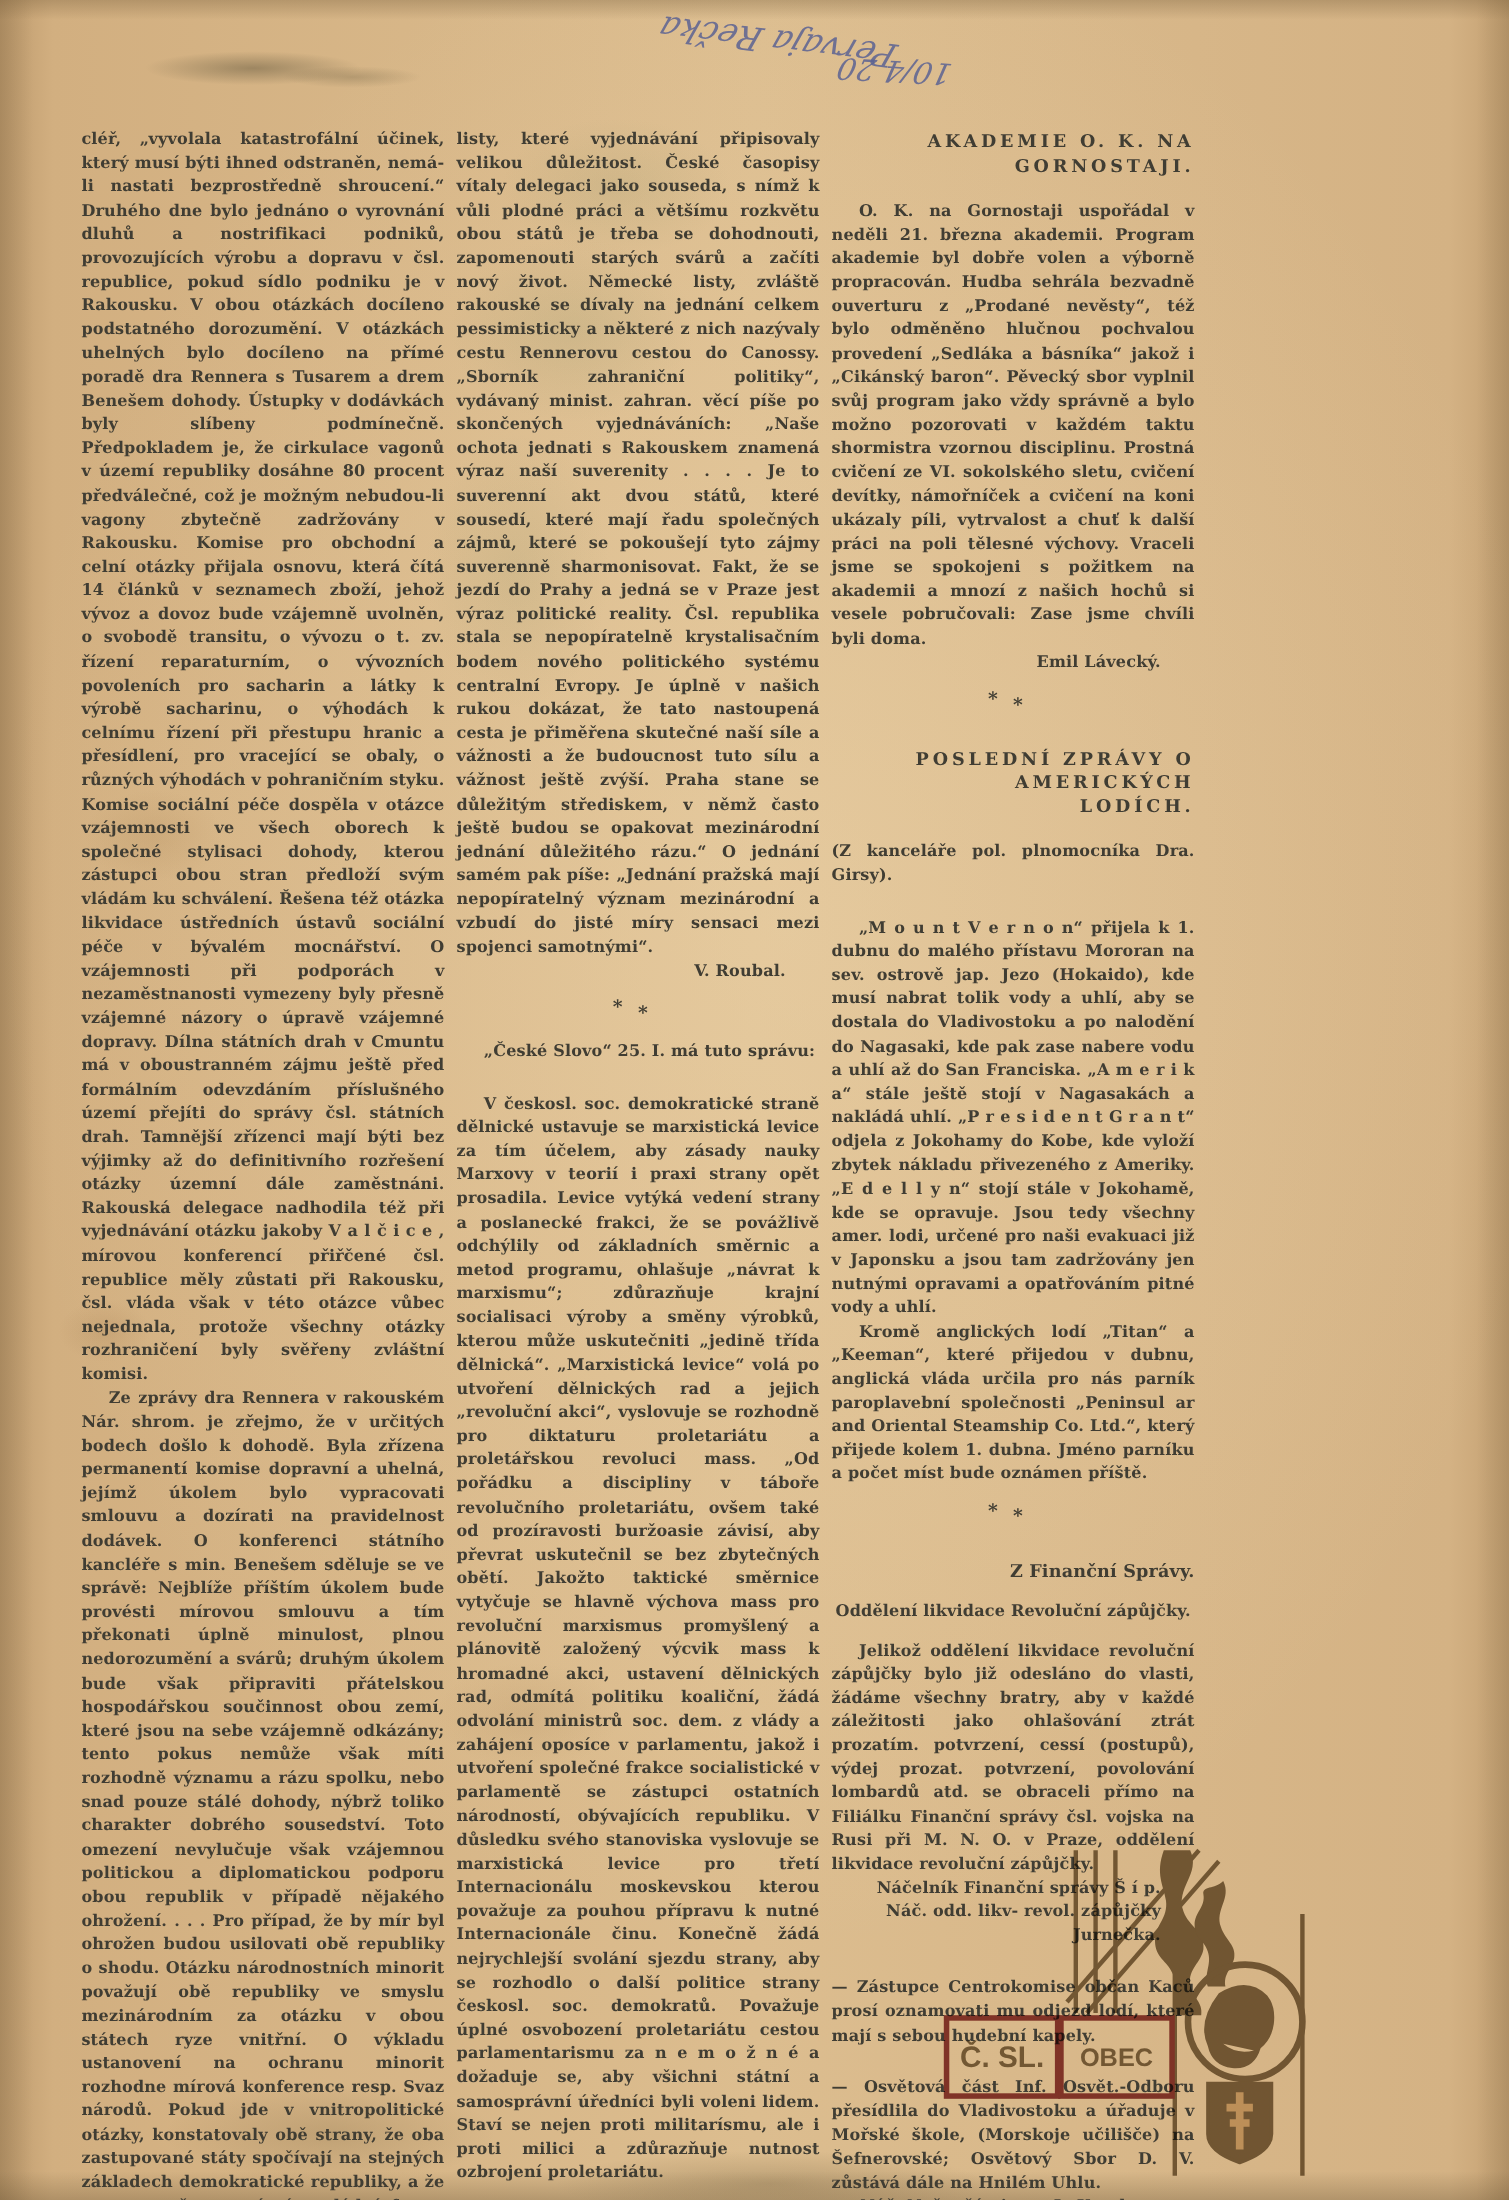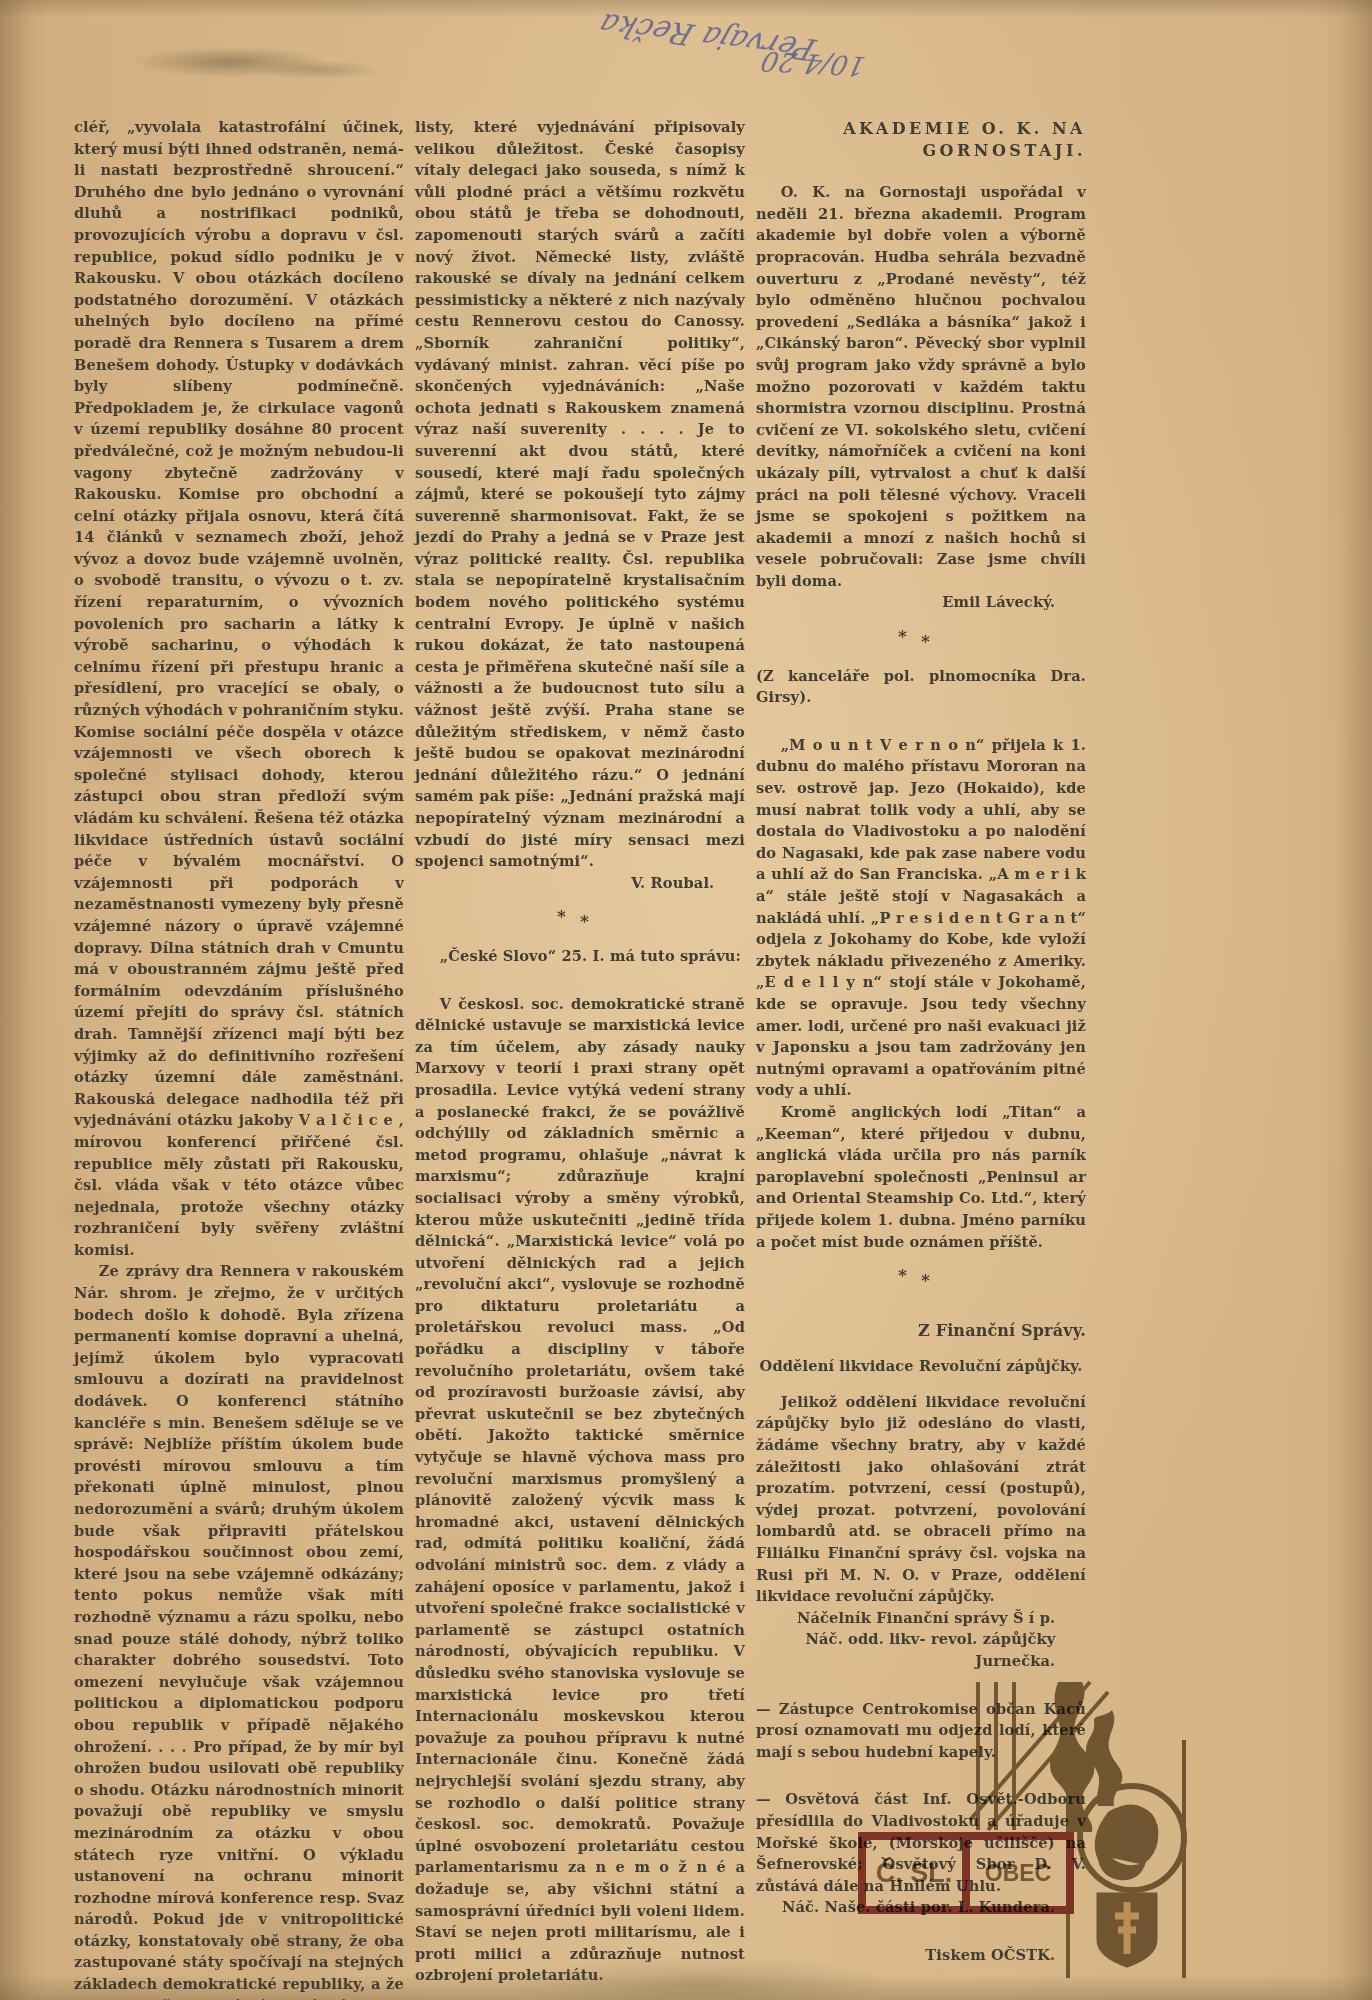--- a/index.html
+++ b/index.html
@@ -51,21 +51,21 @@
   .h{text-align:right;letter-spacing:3.5px;font-size:16px;margin:26px 0 20px;
     white-space:pre-line;text-indent:0;}
   .col .h:first-child{margin-top:2px;}
   .h2{text-align:right;font-size:16px;margin:28px 0 14px;text-indent:0;}
   .sub{text-align:center;margin:0 0 14px;text-indent:0;}
   
   #stamp{position:absolute;left:850px;top:1680px;width:345px;height:318px;
     color:#6b5a39;opacity:.82;mix-blend-mode:multiply;}
   #stamp svg{position:absolute;inset:0;}
   .stamp-box{position:absolute;display:flex;align-items:center;justify-content:center;
-    border:8px solid #7f1d1d;font-family:"Liberation Sans",sans-serif;
+    border:5px solid #7f1d1d;font-family:"Liberation Sans",sans-serif;
     font-weight:bold;color:#6b5a39;}
   .sb1{left:8px;top:152px;width:96px;height:66px;font-size:27px;}
   .sb2{left:112px;top:152px;width:96px;height:66px;font-size:23px;}
   .sb3{left:8px;top:228px;width:200px;height:70px;font-size:25px;letter-spacing:1px;}
 </style>
 </head>
 <body>
 
 <div id="paper">
 
@@ -85,20 +85,22 @@
         <div class="blk sig">V. Roubal.</div>
         <div class="blk sep"><span class="up">*</span><span>*</span></div>
         <div class="blk p ind">„České Slovo“ 25. I. má tuto správu:</div>
         <div class="blk p ind mt">V českosl. soc. demokratické straně dělnické ustavuje se marxistická levice za tím účelem, aby zásady nauky Marxovy v teorií i praxi strany opět prosadila. Levice vytýká vedení strany a poslanecké frakci, že se povážlivě odchýlily od základních směrnic a metod programu, ohlašuje „návrat k marxismu“; zdůrazňuje krajní socialisaci výroby a směny výrobků, kterou může uskutečniti „jedině třída dělnická“. „Marxistická levice“ volá po utvoření dělnických rad a jejich „revoluční akci“, vyslovuje se rozhodně pro diktaturu proletariátu a proletářskou revoluci mass. „Od pořádku a discipliny v táboře revolučního proletariátu, ovšem také od prozíravosti buržoasie závisí, aby převrat uskutečnil se bez zbytečných obětí. Jakožto taktické směrnice vytyčuje se hlavně výchova mass pro revoluční marxismus promyšlený a plánovitě založený výcvik mass k hromadné akci, ustavení dělnických rad, odmítá politiku koaliční, žádá odvolání ministrů soc. dem. z vlády a zahájení oposíce v parlamentu, jakož i utvoření společné frakce socialistické v parlamentě se zástupci ostatních národností, obývajících republiku. V důsledku svého stanoviska vyslovuje se marxistická levice pro třetí Internacionálu moskevskou kterou považuje za pouhou přípravu k nutné Internacionále činu. Konečně žádá nejrychlejší svolání sjezdu strany, aby se rozhodlo o další politice strany českosl. soc. demokratů. Považuje úplné osvobození proletariátu cestou parlamentarismu za n e m o ž n é a dožaduje se, aby všichni státní a samosprávní úředníci byli voleni lidem. Staví se nejen proti militarísmu, ale i proti milici a zdůrazňuje nutnost ozbrojení proletariátu.</div>
       </div>
       <div class="col">
         <div class="blk h">AKADEMIE O. K. NA GORNOSTAJI.</div>
         <div class="blk p ind">O. K. na Gornostaji uspořádal v neděli 21. března akademii. Program akademie byl dobře volen a výborně propracován. Hudba sehrála bezvadně ouverturu z „Prodané nevěsty“, též bylo odměněno hlučnou pochvalou provedení „Sedláka a básníka“ jakož i „Cikánský baron“. Pěvecký sbor vyplnil svůj program jako vždy správně a bylo možno pozorovati v každém taktu shormistra vzornou disciplinu. Prostná cvičení ze VI. sokolského sletu, cvičení devítky, námořníček a cvičení na koni ukázaly píli, vytrvalost a chuť k další práci na poli tělesné výchovy. Vraceli jsme se spokojeni s požitkem na akademii a mnozí z našich hochů si vesele pobručovali: Zase jsme chvíli byli doma.</div>
         <div class="blk sig">Emil Lávecký.</div>
         <div class="blk sep"><span class="up">*</span><span>*</span></div>
+        <div class="blk h">POSLEDNÍ ZPRÁVY O AMERICKÝCH
+LODÍCH.</div>
         <div class="blk p">(Z kanceláře pol. plnomocníka Dra. Girsy).</div>
         <div class="blk p ind mt">„M o u n t   V e r n o n“ přijela k 1. dubnu do malého přístavu Mororan na sev. ostrově jap. Jezo (Hokaido), kde musí nabrat tolik vody a uhlí, aby se dostala do Vladivostoku a po nalodění do Nagasaki, kde pak zase nabere vodu a uhlí až do San Franciska. „A m e r i k a“ stále ještě stojí v Nagasakách a nakládá uhlí. „P r e s i d e n t  G r a n t“ odjela z Jokohamy do Kobe, kde vyloží zbytek nákladu přivezeného z Ameriky. „E d e l l y n“ stojí stále v Jokohamě, kde se opravuje. Jsou tedy všechny amer. lodi, určené pro naši evakuaci již v Japonsku a jsou tam zadržovány jen nutnými opravami a opatřováním pitné vody a uhlí.</div>
         <div class="blk p ind">Kromě anglických lodí „Titan“ a „Keeman“, které přijedou v dubnu, anglická vláda určila pro nás parník paroplavební společnosti „Peninsul ar and Oriental Steamship Co. Ltd.“, který přijede kolem 1. dubna. Jméno parníku a počet míst bude oznámen příště.</div>
         <div class="blk sep"><span class="up">*</span><span>*</span></div>
         <div class="blk h2">Z Finanční Správy.</div>
         <div class="blk sub">Oddělení likvidace Revoluční zápůjčky.</div>
         <div class="blk p ind">Jelikož oddělení likvidace revoluční zápůjčky bylo již odesláno do vlasti, žádáme všechny bratry, aby v každé záležitosti jako ohlašování ztrát prozatím. potvrzení, cessí (postupů), výdej prozat. potvrzení, povolování lombardů atd. se obraceli přímo na Filiálku Finanční správy čsl. vojska na Rusi při M. N. O. v Praze, oddělení likvidace revoluční zápůjčky.</div>
         <div class="blk sig">Náčelník Finanční správy Š í p.</div>
         <div class="blk sig">Náč. odd. likv- revol. zápůjčky</div>
         <div class="blk sig">Jurnečka.</div>

